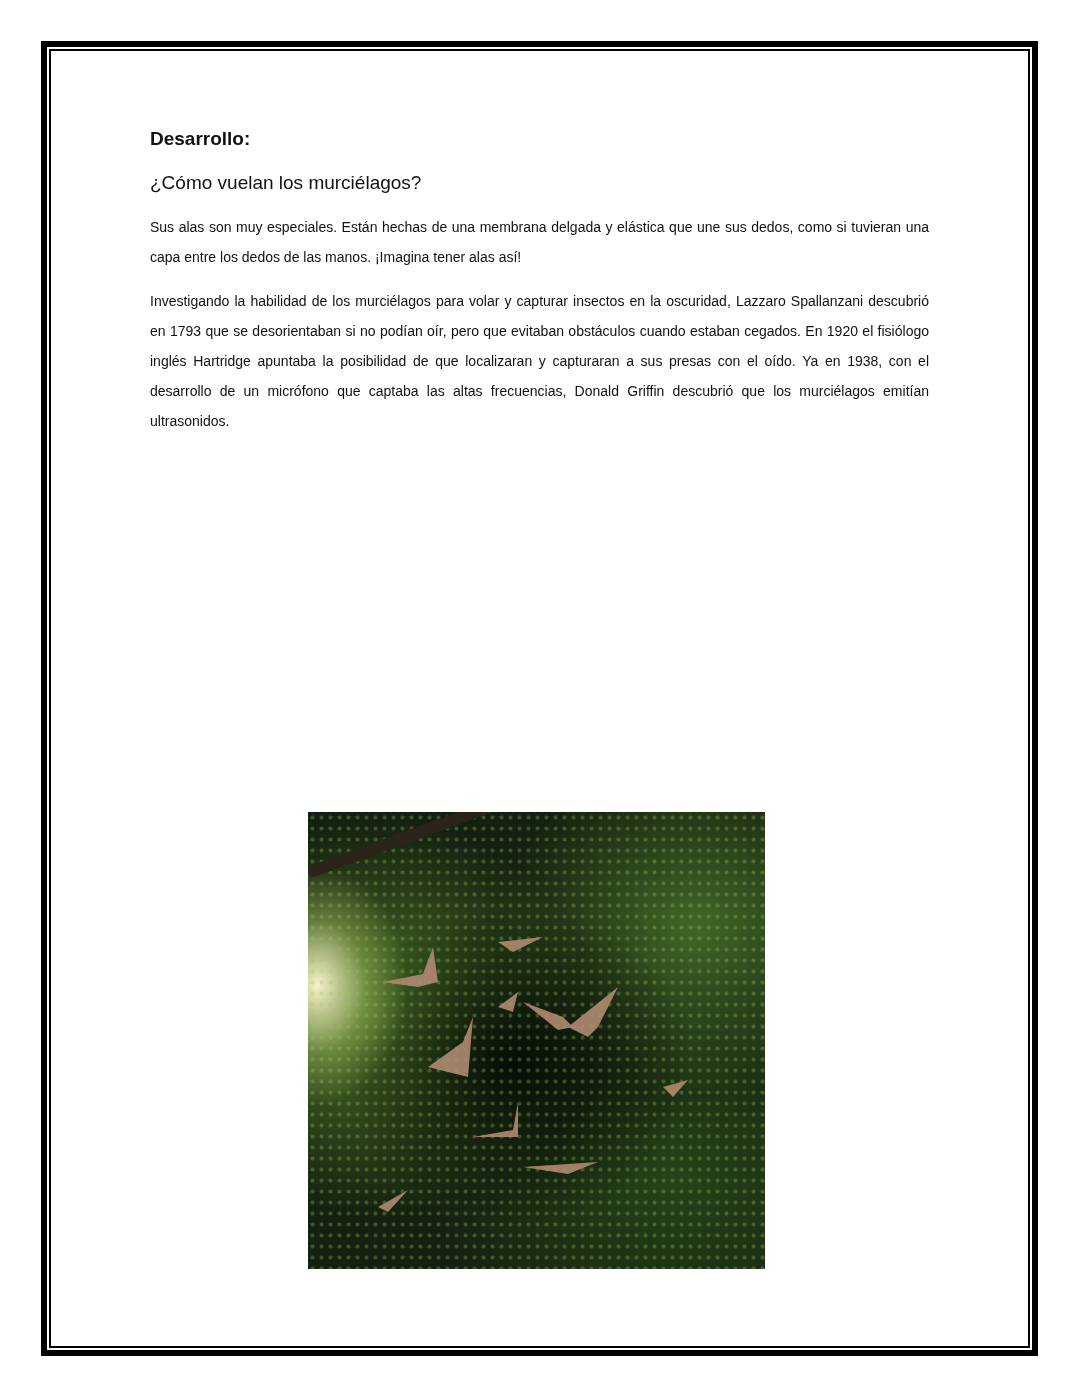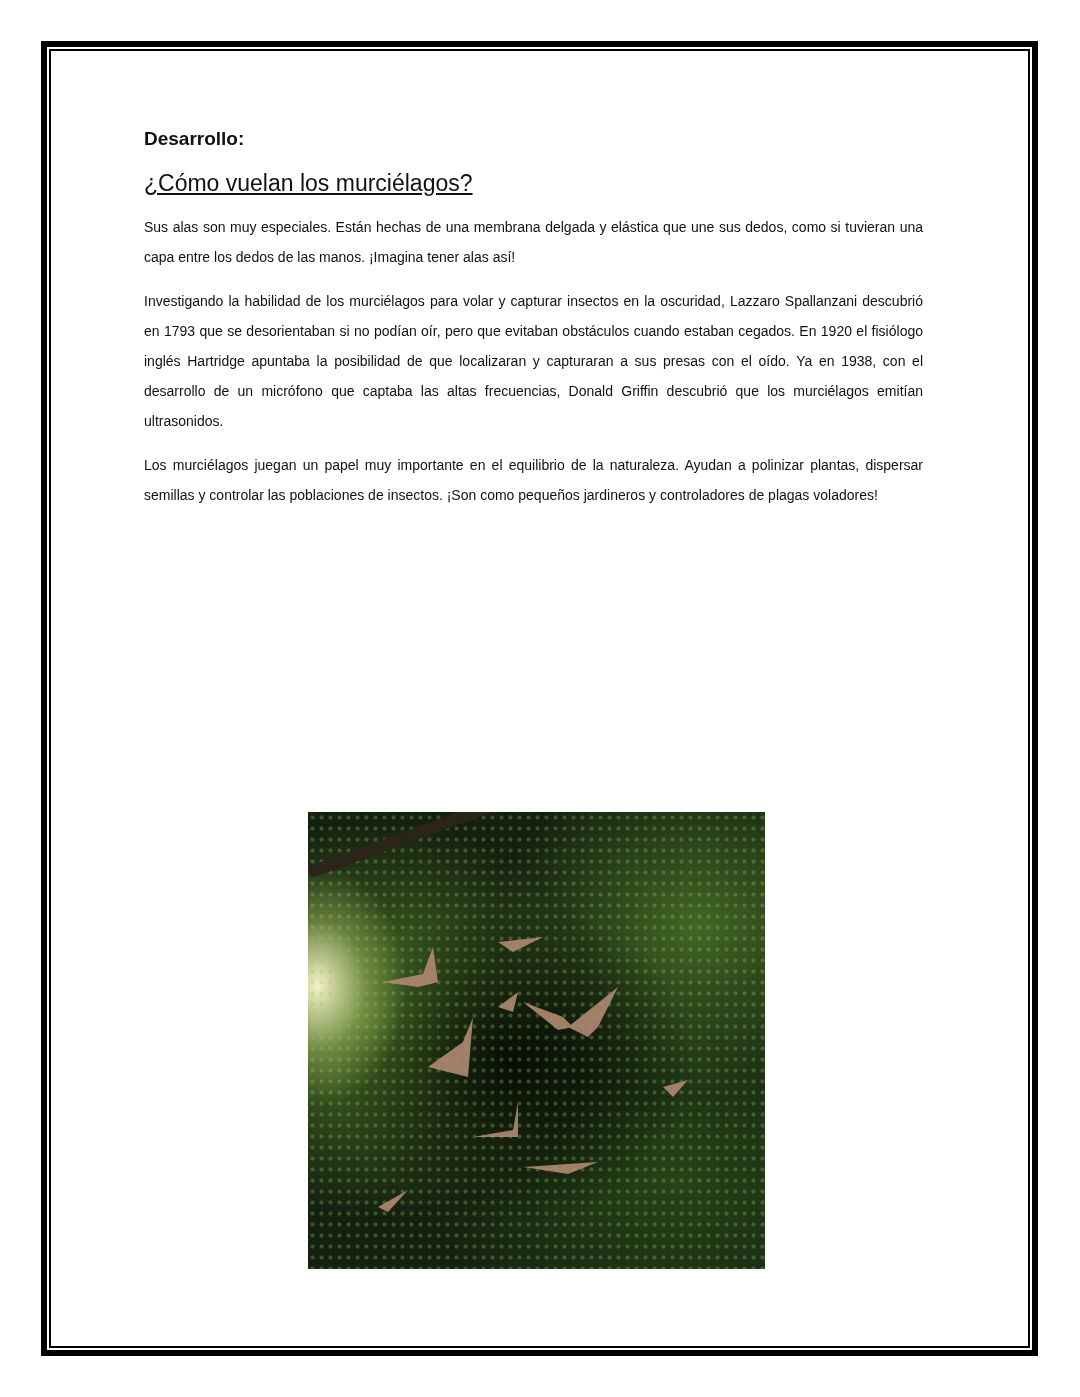--- a/index.html
+++ b/index.html
@@ -1,21 +1,21 @@
 <!DOCTYPE html>
 <html><head>
 <meta charset="utf-8">
 <style>
   html, body { margin:0; padding:0; background:#ffffff; }
   body { width:1080px; height:1397px; position:relative; overflow:hidden; font-family:"Liberation Sans", sans-serif; color:#111; }
   .frame-outer { position:absolute; left:41px; top:41px; width:997px; height:1315px; box-sizing:border-box; border:6px solid #000; }
   .frame-inner { position:absolute; left:49px; top:49px; width:981px; height:1299px; box-sizing:border-box; border:2px solid #000; }
-  .content { position:absolute; left:144px; top:124px; width:779px; }
+  .content { position:absolute; left:150px; top:124px; width:779px; }
   .heading { font-weight:bold; font-size:19px; line-height:30px; margin:0 0 14px 0; }
-  .question { font-size:23px; line-height:30px; margin:0 0 14px 0;text-decoration:underline; }
+  .question { font-size:19px; line-height:30px; margin:0 0 14px 0; }
   .para { font-size:14px; line-height:30px; margin:0 0 14px 0; text-align:justify; }
   .photo { position:absolute; left:308px; top:812px; width:457px; height:457px; overflow:hidden;
     background:
       radial-gradient(ellipse 90px 120px at 2% 38%, rgba(255,250,210,0.95), rgba(200,220,120,0.35) 55%, rgba(0,0,0,0) 100%),
       radial-gradient(ellipse 180px 160px at 45% 55%, rgba(5,10,4,0.95), rgba(5,10,4,0) 100%),
       radial-gradient(ellipse 200px 170px at 85% 25%, rgba(90,140,50,0.65), rgba(0,0,0,0) 100%),
       radial-gradient(ellipse 220px 200px at 15% 45%, rgba(100,150,50,0.7), rgba(0,0,0,0) 100%),
       radial-gradient(ellipse 250px 200px at 80% 80%, rgba(50,90,30,0.6), rgba(0,0,0,0) 100%),
       #142010; }
   .photo .leaves { position:absolute; inset:0;
@@ -30,21 +30,20 @@
 <div class="frame-inner"></div>
 
 <div class="content">
   <p class="heading">Desarrollo:</p>
 
   <p class="question">¿Cómo vuelan los murciélagos?</p>
   <p class="para">Sus alas son muy especiales. Están hechas de una membrana delgada y elástica que une sus dedos, como si tuvieran una capa entre los dedos de las manos. ¡Imagina tener alas así!</p>
   <p class="para">Investigando la habilidad de los murciélagos para volar y capturar insectos en la oscuridad, Lazzaro Spallanzani descubrió en 1793 que se desorientaban si no podían oír, pero que evitaban obstáculos cuando estaban cegados. En 1920 el fisiólogo inglés Hartridge apuntaba la posibilidad de que localizaran y capturaran a sus presas con el oído. Ya en 1938, con el desarrollo de un micrófono que captaba las altas frecuencias, Donald Griffin descubrió que los murciélagos emitían ultrasonidos.</p>
 
 
-  <p class="para">Los murciélagos juegan un papel muy importante en el equilibrio de la naturaleza. Ayudan a polinizar plantas, dispersar semillas y controlar las poblaciones de insectos. ¡Son como pequeños jardineros y controladores de plagas voladores!</p>
 </div>
 
 <div class="photo">
   <div class="leaves"></div>
   <div class="branch"></div>
   <svg width="457" height="457" viewBox="0 0 457 457" style="position:absolute;left:0;top:0">
     <g fill="#b08a72" opacity="0.9">
       <path d="M75 170 L115 162 L125 135 L130 170 L110 175 Z"></path>
       <path d="M190 130 L235 125 L205 140 Z"></path>
       <path d="M190 195 L210 180 L205 200 Z"></path>

